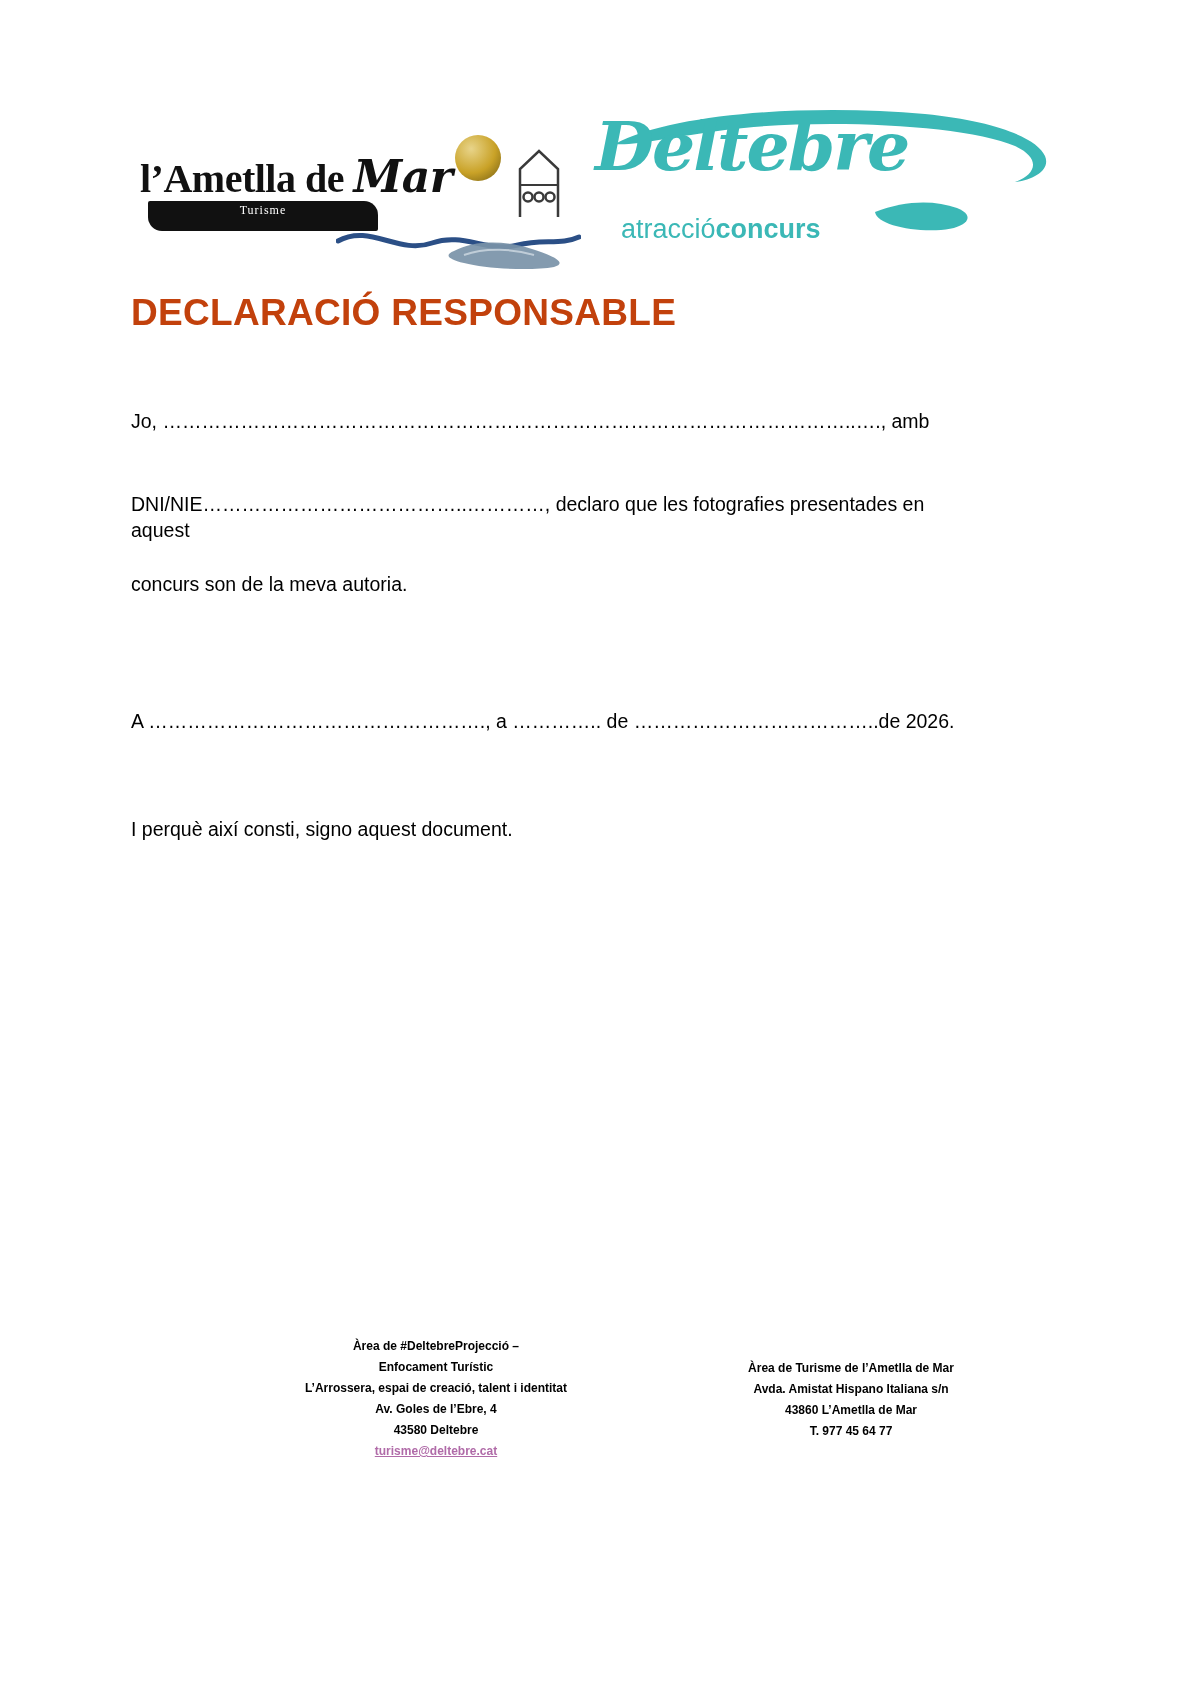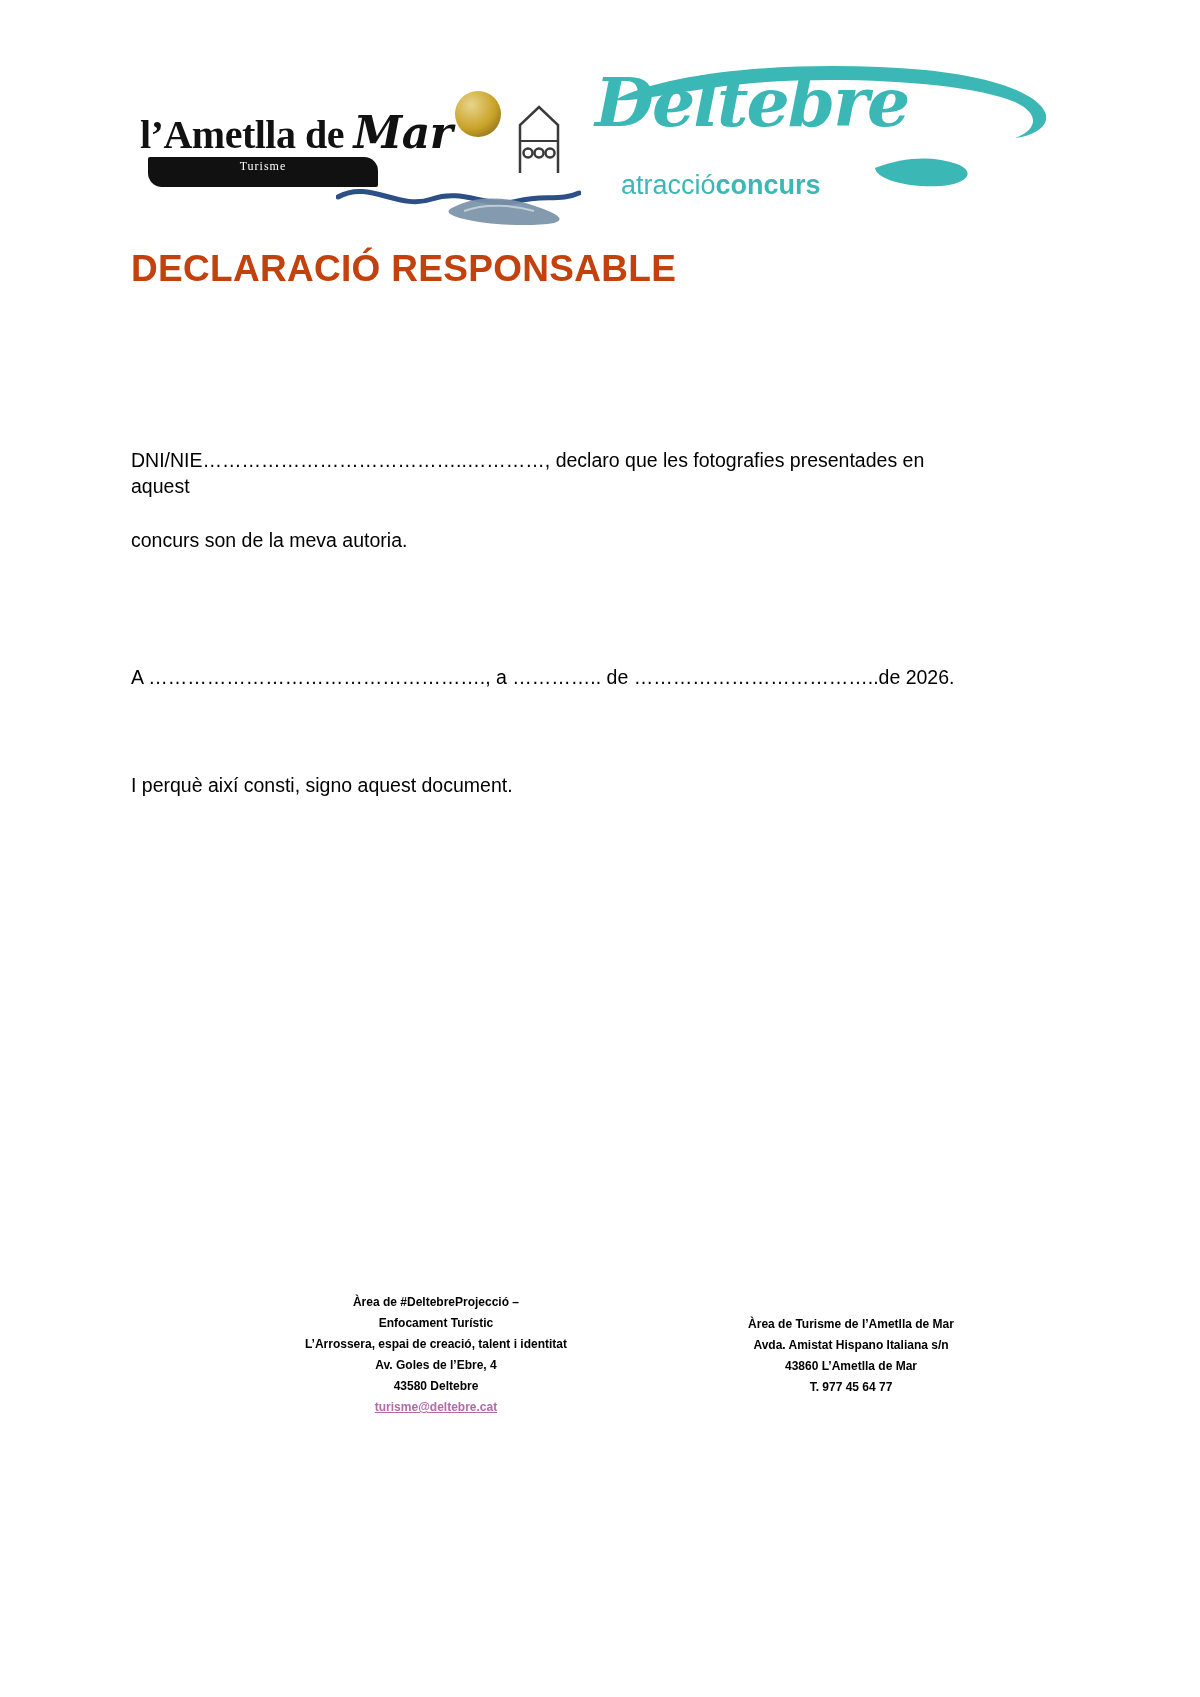--- a/index.html
+++ b/index.html
@@ -13,20 +13,21 @@
     position: relative;
     font-family: "Liberation Sans", sans-serif;
     color: #000000;
     overflow: hidden;
   }
 
   .page {
     position: absolute;
     inset: 0;
     background: #ffffff;
+    margin-top: 44px;
   }
 
   
   .header {
     position: absolute;
     top: 60px;
     left: 130px;
     width: 940px;
     height: 165px;
   }
@@ -234,20 +235,21 @@
         <path d="M290 108 C 320 96, 350 96, 372 104 C 392 112, 382 124, 356 126 C 324 128, 292 120, 290 108 Z" fill="#3bb8b6"></path>
       </svg>
       <div class="deltebre-word">Deltebre</div>
       <div class="deltebre-tag"><span>atracció</span><b>concurs</b></div>
     </div>
 
   </div>
 
   <div class="doc-title">DECLARACIÓ RESPONSABLE</div>
 
+  <div class="body-text p1">Jo, ……………………………………………………………………………………………..…., amb</div>
   <div class="body-text p2">DNI/NIE…………………………………..…………, declaro que les fotografies presentades en aquest</div>
   <div class="body-text p3">concurs son de la meva autoria.</div>
   <div class="body-text p4">A ……………………………………………., a ………….. de ………………………………..de 2026.</div>
   <div class="body-text p5">I perquè així consti, signo aquest document.</div>
 
   <div class="footer">
 
     <div class="footer-left">
       <span class="footer-line">Àrea de #DeltebreProjecció –</span>
       <span class="footer-line">Enfocament Turístic</span>

